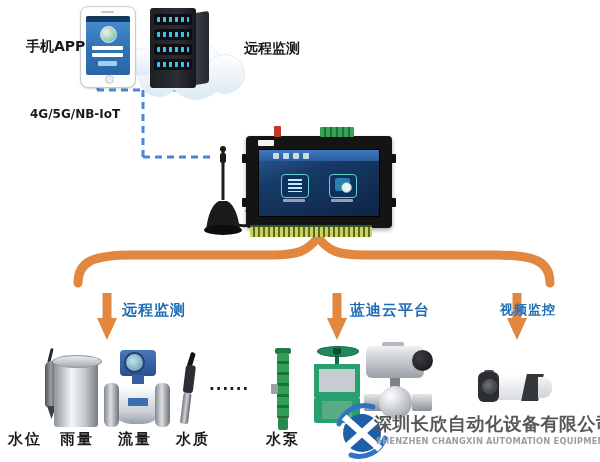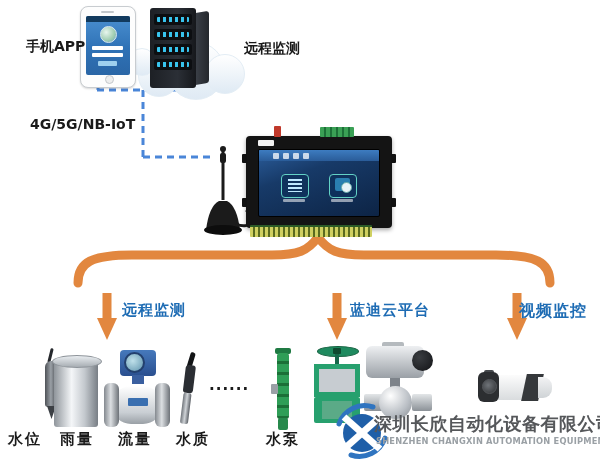--- a/index.html
+++ b/index.html
@@ -231,25 +231,25 @@
       <div class="app-icon" style="left:70px;">
         <div class="gear"></div>
       </div>
       <div class="app-cap" style="left:24px;"></div>
       <div class="app-cap" style="left:72px;"></div>
     </div>
   </div>
 
   <div class="lbl" style="left:26px;top:38px;font-size:14px;">手机APP</div>
   <div class="lbl" style="left:244px;top:40px;font-size:14px;">远程监测</div>
-  <div class="lbl" style="left:30px;top:116px;font-size:14px;">4G/5G/NB-IoT</div>
+  <div class="lbl" style="left:30px;top:107px;font-size:12px;">4G/5G/NB-IoT</div>
 
   <div class="lbl lbl-blue" style="left:122px;top:301px;font-size:15px;letter-spacing:1px;">远程监测</div>
   <div class="lbl lbl-blue" style="left:350px;top:301px;font-size:15px;letter-spacing:1px;">蓝迪云平台</div>
-  <div class="lbl lbl-blue" style="left:519px;top:301px;font-size:16px;letter-spacing:1px;">视频监控</div>
+  <div class="lbl lbl-blue" style="left:500px;top:301px;font-size:13px;letter-spacing:1px;">视频监控</div>
 
   <div class="dev" style="left:40px;top:348px;width:24px;height:80px;">
     <div class="wl-cable"></div>
       <div class="wl-body"></div>
       <div class="wl-tip"></div>
   </div>
   <div class="dev" style="left:54px;top:355px;width:44px;height:74px;">
     <div class="rg-body"></div>
       <div class="rg-rim"></div>
   </div>

